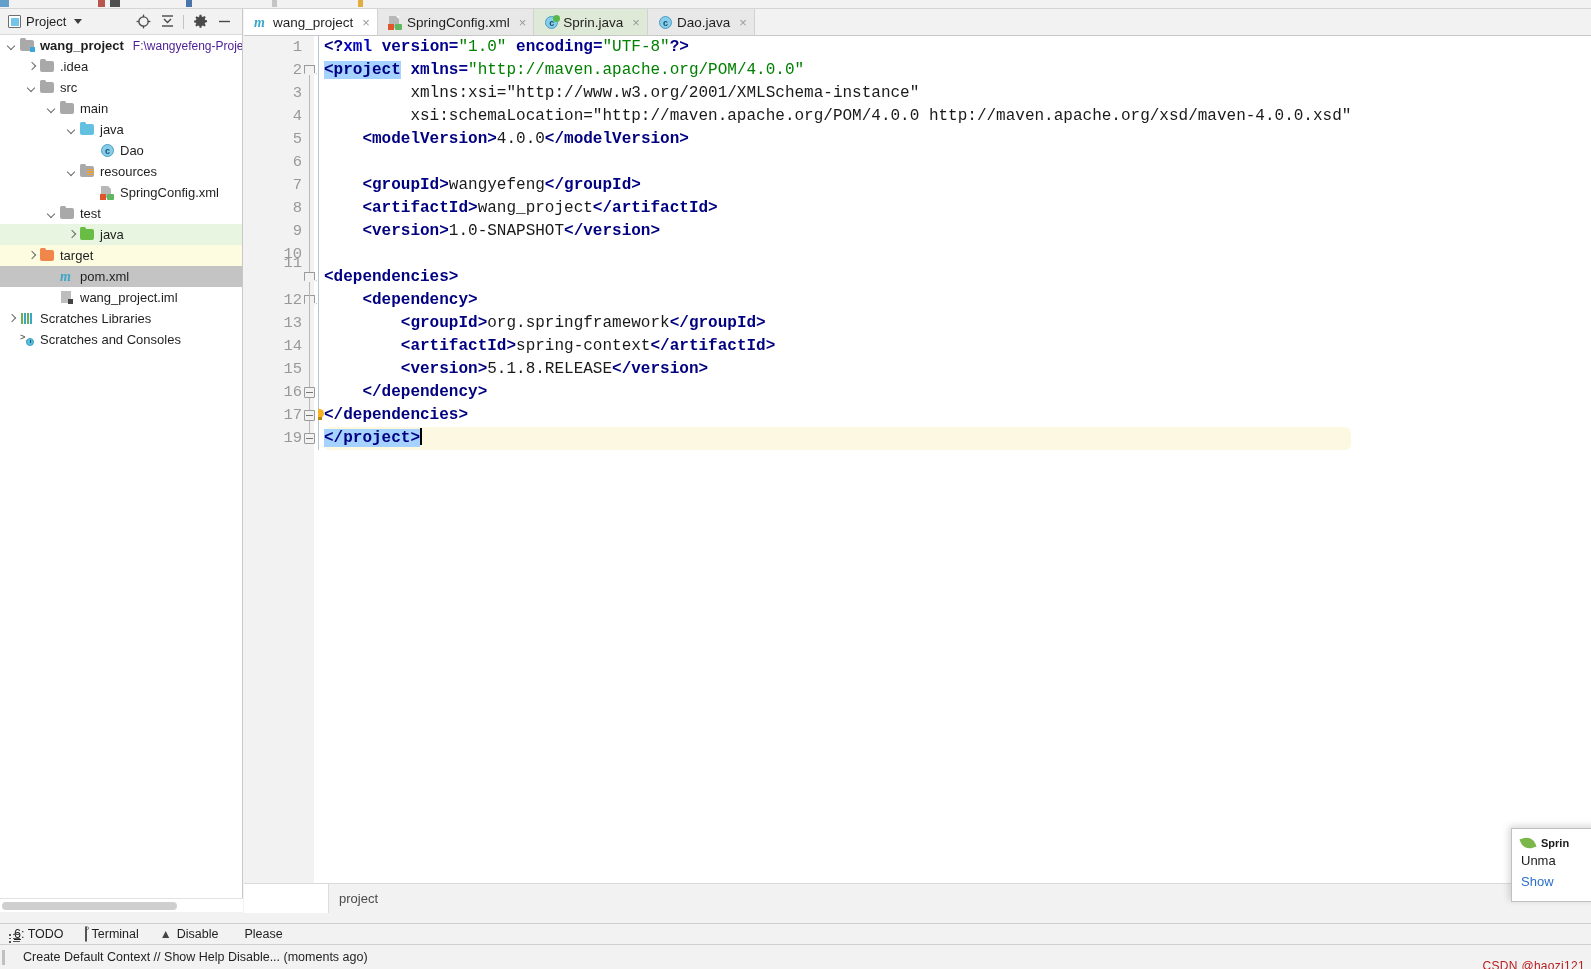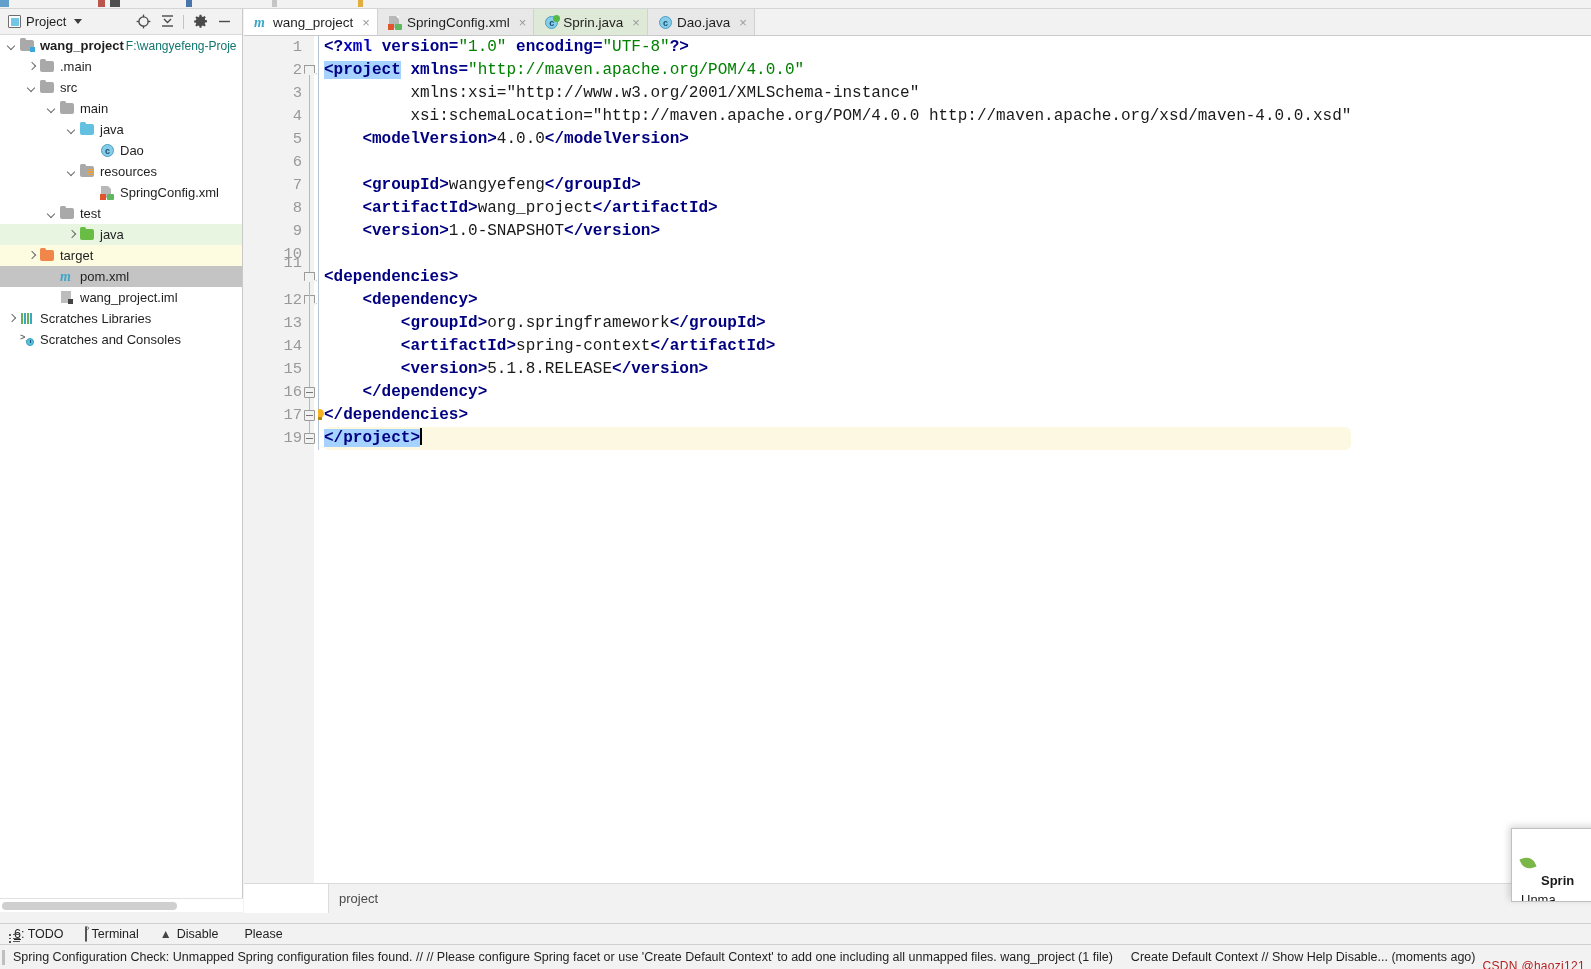--- a/index.html
+++ b/index.html
@@ -48,21 +48,21 @@
   .arrow { width:13px; height:13px; position:relative; flex:none; }
   .arrow.r:after { content:""; position:absolute; left:3px; top:2.5px;
     width:5px; height:5px; border-right:1.6px solid #6b6b6b;
     border-top:1.6px solid #6b6b6b; transform:rotate(45deg); }
   .arrow.d:after { content:""; position:absolute; left:2px; top:3.5px;
     width:5px; height:5px; border-right:1.6px solid #6b6b6b;
     border-top:1.6px solid #6b6b6b; transform:rotate(135deg); }
   .ticon { width:17px; height:15px; flex:none; position:relative; margin-right:4px; }
   .tlabel { line-height:21px; }
   .tlabel.b { font-weight:bold; }
-  .tpath { color:#0f766e; font-size:12px; margin-left:2px; }
+  .tpath { color:#4c1d95; font-size:12px; margin-left:9px; }
 
   
   .fold { position:absolute; left:1px; top:2px; width:14px; height:11px;
     background:#a9a9a9; border-radius:1.5px 2px 2px 2px; }
   .fold:before { content:""; position:absolute; left:0; top:-2.5px; width:6px;
     height:3px; background:#a9a9a9; border-radius:1.5px 1.5px 0 0; }
   .fold.blue { background:#62c0e0; } .fold.blue:before{background:#62c0e0;}
   .fold.green { background:#69bd45; } .fold.green:before{background:#69bd45;}
   .fold.orange{ background:#f0864a; } .fold.orange:before{background:#f0864a;}
   .badge-src { position:absolute; right:-1px; bottom:-1px; width:5px; height:5px;
@@ -181,21 +181,21 @@
   .bc-gap { width:85px; height:29px; background:#fff; border-right:1px solid #dcdcdc;}
   .bc-item { font-size:13px; color:#4a4a4a; padding:0 10px; }
 
   
   .notif { position:absolute; left:1511px; top:828px; width:120px; height:74px;
     background:#fff; border:1px solid #c0c0c0;
     box-shadow:-2px -2px 7px rgba(0,0,0,.16); overflow:hidden; }
   .notif .hd { display:flex; align-items:center; gap:6px; padding:8px 0 0 9px; }
   .leaf { width:14px; height:12px; background:#7ab648;
     border-radius:0 10px 0 10px; transform:rotate(-18deg); flex:none; }
-  .notif .ttl { font-size:13px; font-weight:bold; color:#1a1a1a; white-space:nowrap;margin-top:36px; }
+  .notif .ttl { font-size:11px; font-weight:bold; color:#1a1a1a; white-space:nowrap; }
   .notif .bd { font-size:13px; color:#1a1a1a; padding:4px 0 0 9px; white-space:nowrap; }
   .notif .lk { font-size:13px; color:#2a6fc9; padding:6px 0 0 9px; white-space:nowrap; }
 
   
   .twbar { position:absolute; left:0; bottom:25px; width:1591px; height:21px;
     background:#f2f2f2; border-top:1px solid #cfcfcf; display:flex;
     align-items:center; gap:0; }
   .twitem { display:flex; align-items:center; gap:5px; padding:0 12px 0 9px;
     font-size:12.5px; color:#1f1f1f; height:21px; }
   .twitem u { text-decoration:underline; }
@@ -283,21 +283,21 @@
             </span>
           </span>
           <span class="tlabel b">wang_project</span>
           <span class="tpath">F:\wangyefeng-Proje</span>
         </div>
         <div class="trow">
           <span class="arrow r" style="margin-left: 26px;"></span>
           <span class="ticon">
             <span class="fold"></span>
           </span>
-          <span class="tlabel">.main</span>
+          <span class="tlabel">.idea</span>
         </div>
         <div class="trow">
           <span class="arrow d" style="margin-left: 26px;"></span>
           <span class="ticon">
             <span class="fold"></span>
           </span>
           <span class="tlabel">src</span>
         </div>
         <div class="trow">
           <span class="arrow d" style="margin-left: 46px;"></span>
@@ -534,19 +534,18 @@
         <span>Disable</span>
       </div>
       <div class="twitem">
         <span><span class="leaf" style="width:12px;height:10px"></span></span>
         <span>Please</span>
       </div>
     </div>
 
   <div class="statusbar">
     <span class="sb-bar"></span>
-    <span class="sb-text">Spring Configuration Check: Unmapped Spring configuration files found. // // Please configure Spring facet or use 'Create Default Context' to add one including all unmapped files. wang_project (1 file)</span>
     <span class="sb-gap"></span>
     <span class="sb-text">Create Default Context // Show Help Disable... (moments ago)</span>
     <span class="watermark">CSDN @haozi121</span>
   </div>
 
 </div>
 
 </body></html>

